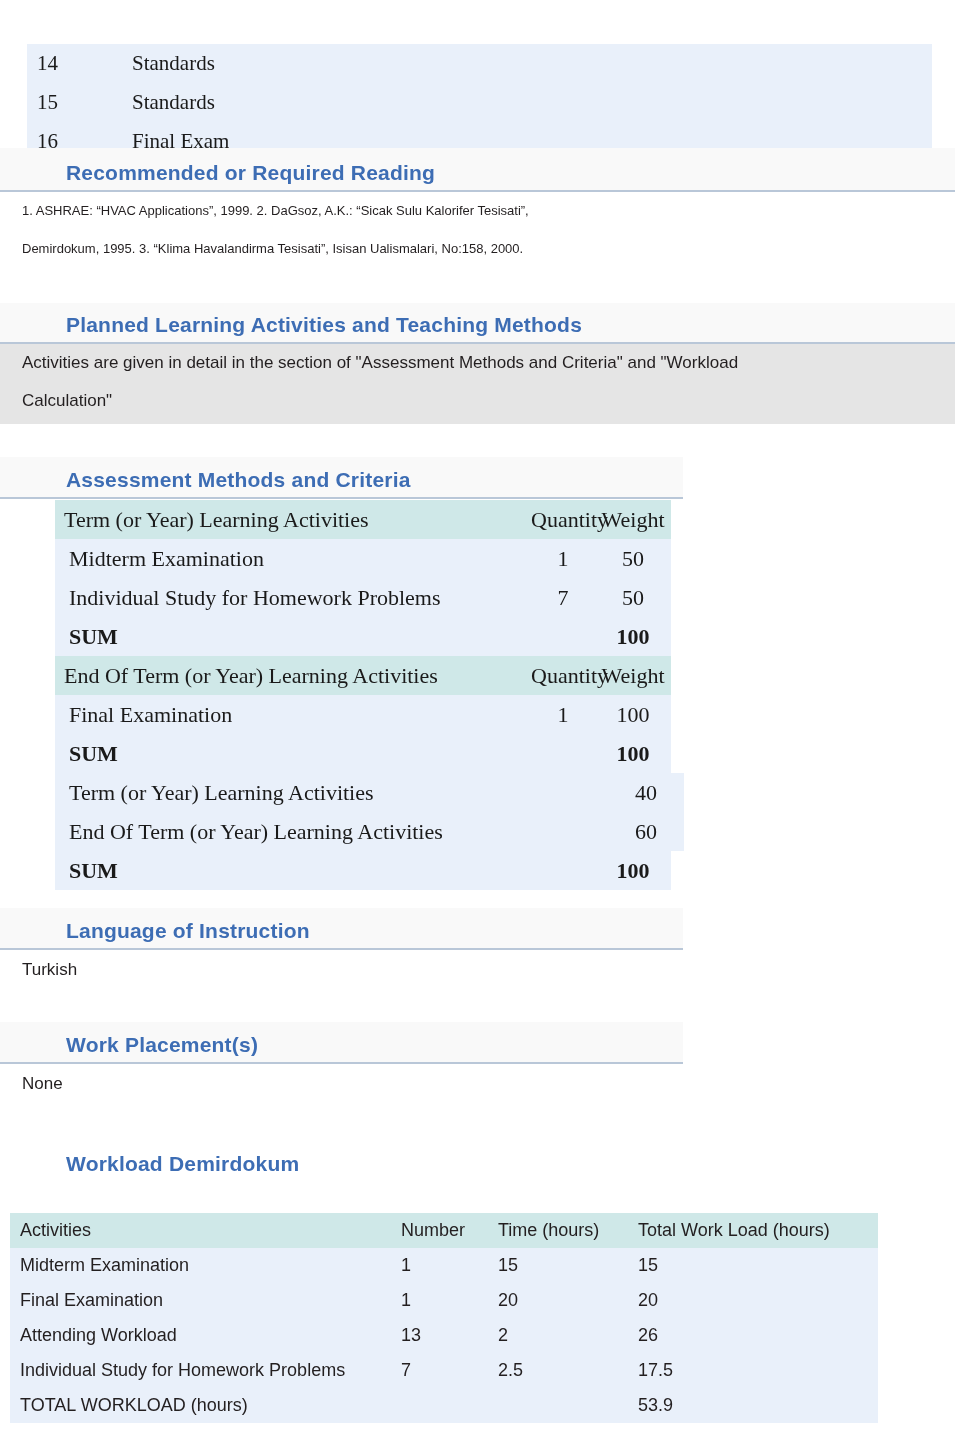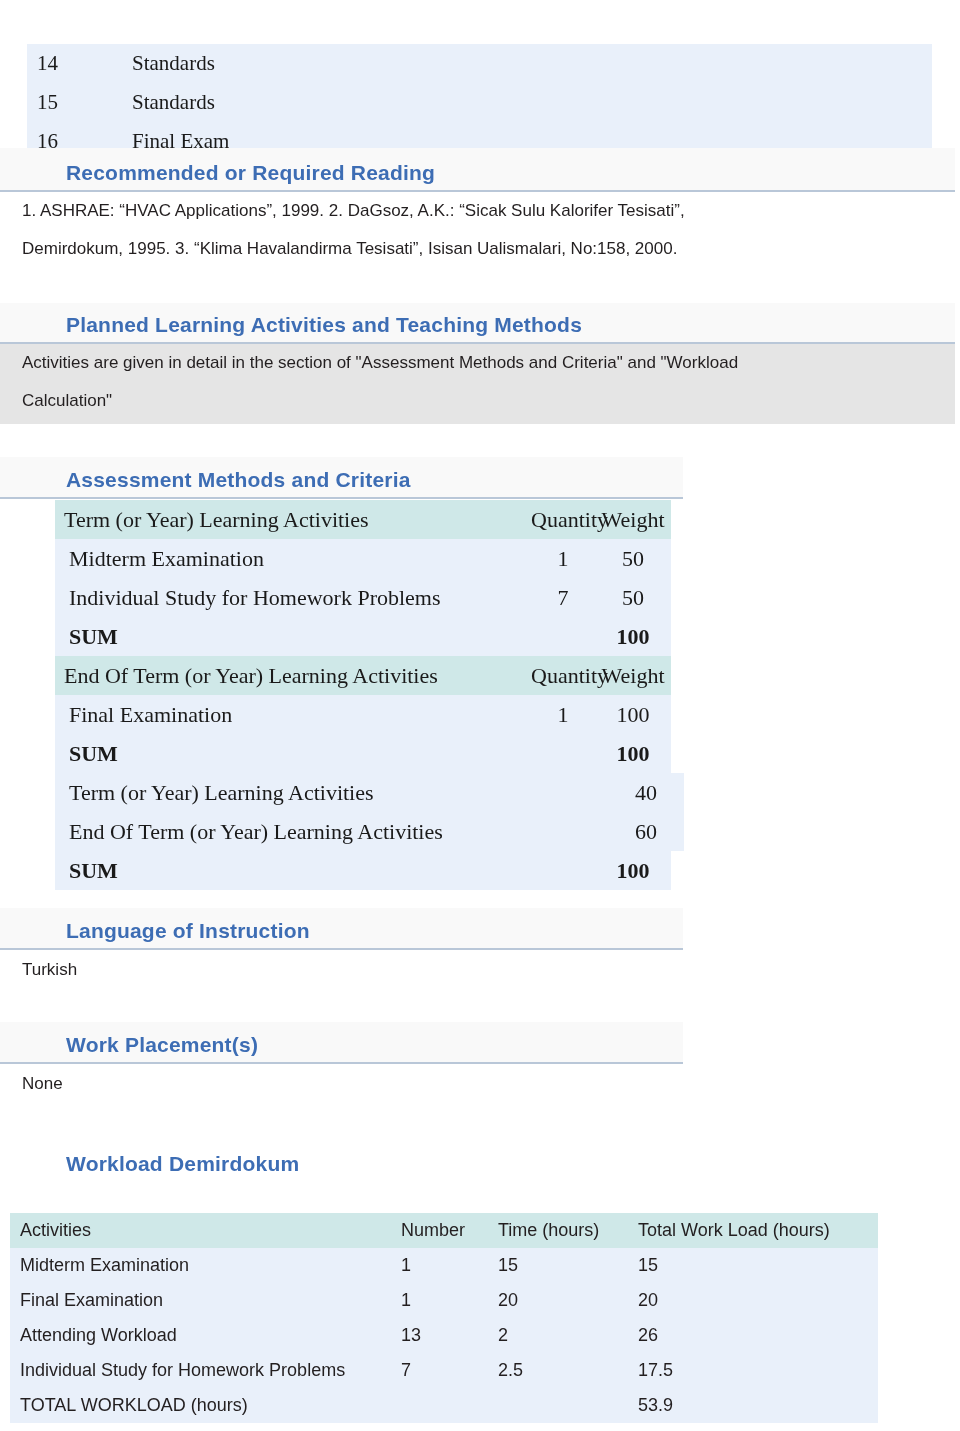--- a/index.html
+++ b/index.html
@@ -45,21 +45,21 @@
   }
   .secbody .p{
     position:absolute;left:22px;right:4px;
     font-size:17px;line-height:39px;color:#231f20;
   }
 
   .readbody{
     position:absolute;left:0;top:192px;width:955px;height:83px;background:#fff;
   }
   .readbody .p{
-    position:absolute;left:22px;font-size:17px;line-height:38px;color:#231f20;
+    position:absolute;left:22px;font-size:13px;line-height:38px;color:#231f20;
     white-space:nowrap;
   }
 
   
   .asmt{
     position:absolute;left:27px;top:500px;width:616px;
     font-family:"Liberation Serif", serif;
     padding-left:28px;
   }
   .asmt .r{

